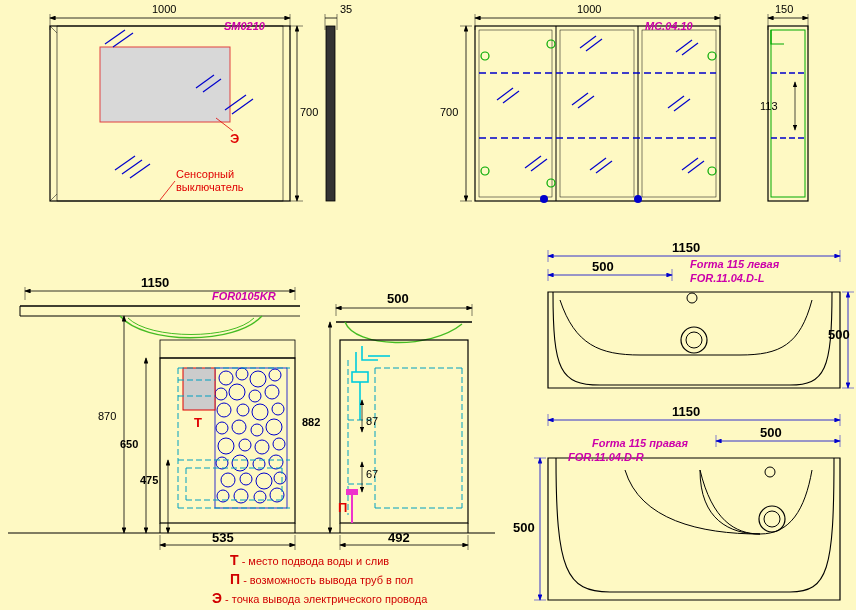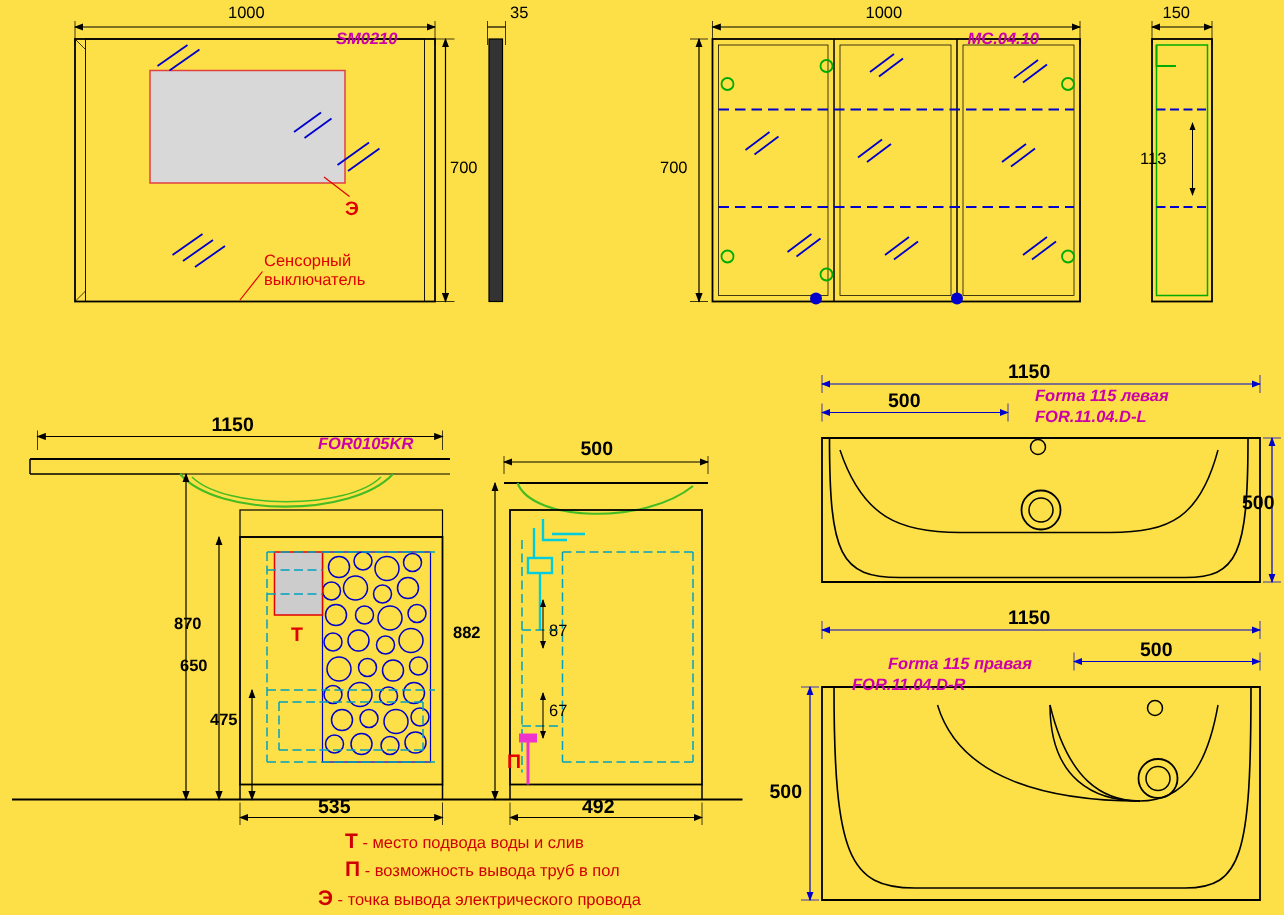--- a/index.html
+++ b/index.html
@@ -1,17 +1,17 @@
 <!DOCTYPE html>
 <html><head>
 <meta charset="utf-8">
 <style>
   html,body{margin:0;padding:0;background:#fff;}
   body{width:856px;height:610px;font-family:"Liberation Sans",sans-serif;}
-  #sheet{position:relative;width:856px;height:610px;overflow:hidden;background:#fde047;}
+  #sheet{position:relative;width:856px;height:610px;overflow:hidden;background:#fef9c3;}
   .lbl{position:absolute;font-size:11px;color:#000;white-space:nowrap;}
   .lbl.mag{color:#cc00aa;font-style:italic;font-weight:bold;}
   .lbl.red{color:#e00000;}
   .dim{position:absolute;font-size:11px;color:#000;white-space:nowrap;}
   svg{position:absolute;left:0;top:0;}
   .legend{position:absolute;font-size:11px;color:#d00000;white-space:nowrap;}
   .legend b{font-size:14px;}
 </style>
 </head>
 <body>
@@ -294,21 +294,21 @@
 <div class="lbl red" style="left:176px;top:181px;">выключатель</div>
 
 <div class="dim" style="left:577px;top:3px;">1000</div>
 <div class="dim" style="left:440px;top:106px;">700</div>
 <div class="dim" style="left:775px;top:3px;">150</div>
 <div class="dim" style="left:760px;top:100px;">113</div>
 <div class="lbl mag" style="left:645px;top:20px;">MC.04.10</div>
 
 <div class="dim" style="left:141px;top:275px;font-size:13px;font-weight:bold;">1150</div>
 <div class="lbl mag" style="left:212px;top:290px;">FOR0105KR</div>
-<div class="dim" style="left:116px;top:410px;font-weight:bold;">870</div>
+<div class="dim" style="left:98px;top:410px;font-weight:normal;">870</div>
 <div class="dim" style="left:120px;top:438px;font-weight:bold;">650</div>
 <div class="dim" style="left:140px;top:474px;font-weight:bold;">475</div>
 <div class="dim" style="left:212px;top:530px;font-weight:bold;font-size:13px;">535</div>
 <div class="lbl red" style="left:194px;top:415px;font-weight:bold;font-size:13px;">Т</div>
 
 <div class="dim" style="left:387px;top:291px;font-size:13px;font-weight:bold;">500</div>
 <div class="dim" style="left:302px;top:416px;font-weight:bold;">882</div>
 <div class="dim" style="left:366px;top:415px;">87</div>
 <div class="dim" style="left:366px;top:468px;">67</div>
 <div class="dim" style="left:388px;top:530px;font-weight:bold;font-size:13px;">492</div>

